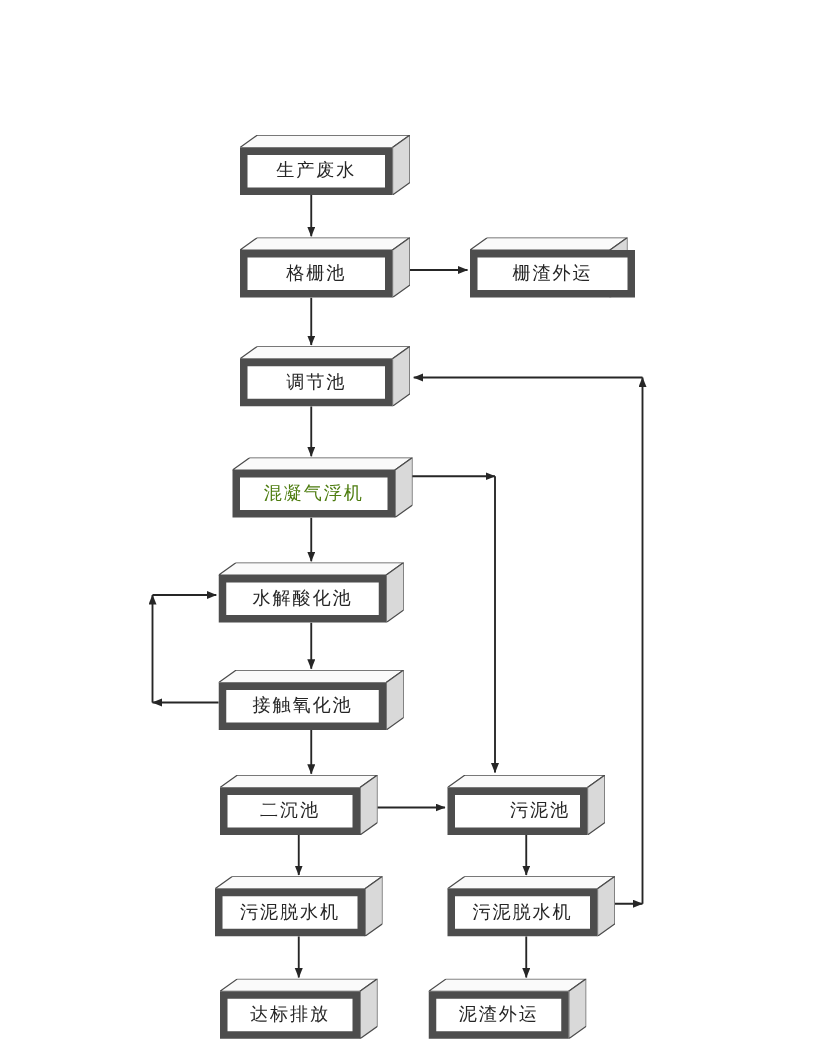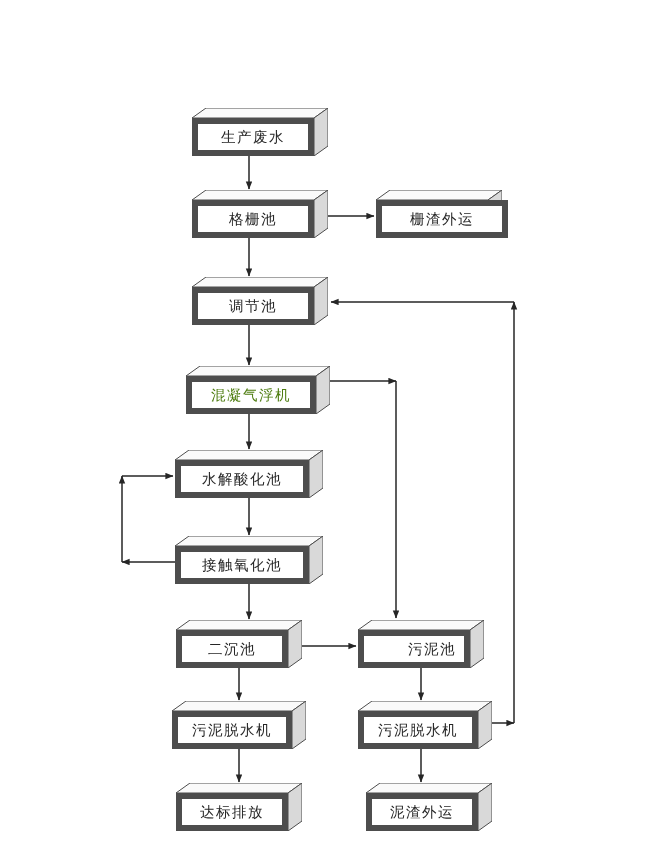--- a/index.html
+++ b/index.html
@@ -214,21 +214,21 @@
       </div>
       <div class="node" style="left: 176px; top: 783px; width: 126px; height: 48px;">
         <svg width="126" height="48" viewBox="0 0 126 48" style="position: absolute; left: 0px; top: 0px;">
           <path d="M0,10 L14,0 L126,0 L112,10 Z" fill="#fafafa" stroke="#4d4d4d" stroke-width="1"></path>
           <path d="M112,10 L126,0 L126,38 L112,48 Z" fill="#d9d9d9" stroke="#4d4d4d" stroke-width="1"></path>
         </svg>
         <div class="face" style="background: rgb(255, 255, 255); border-color: rgb(77, 77, 77);">
           <span class="lbl" style="color: rgb(38, 38, 38);">达标排放</span>
         </div>
       </div>
-      <div class="node" style="left: 366px; top: 783px; width: 126px; height: 48px;">
+      <div class="node" style="left: 343px; top: 783px; width: 126px; height: 48px;">
         <svg width="126" height="48" viewBox="0 0 126 48" style="position: absolute; left: 0px; top: 0px;">
           <path d="M0,10 L14,0 L126,0 L112,10 Z" fill="#fafafa" stroke="#4d4d4d" stroke-width="1"></path>
           <path d="M112,10 L126,0 L126,38 L112,48 Z" fill="#d9d9d9" stroke="#4d4d4d" stroke-width="1"></path>
         </svg>
         <div class="face" style="background: rgb(255, 255, 255); border-color: rgb(77, 77, 77);">
           <span class="lbl" style="color: rgb(38, 38, 38);">泥渣外运</span>
         </div>
       </div>
     </div>
 

